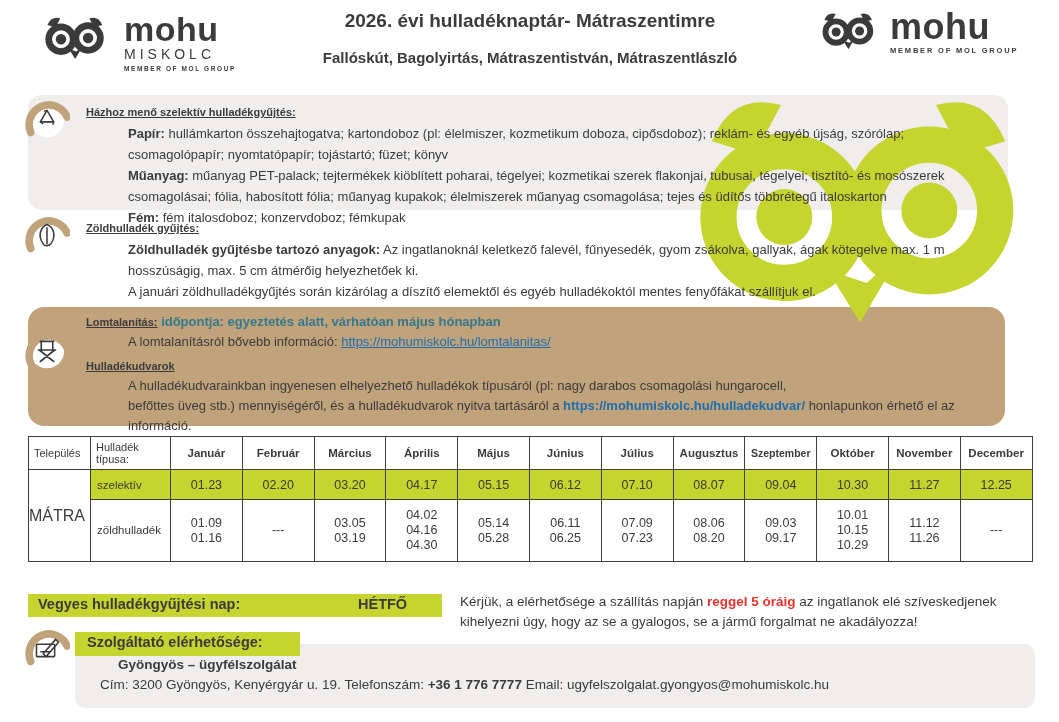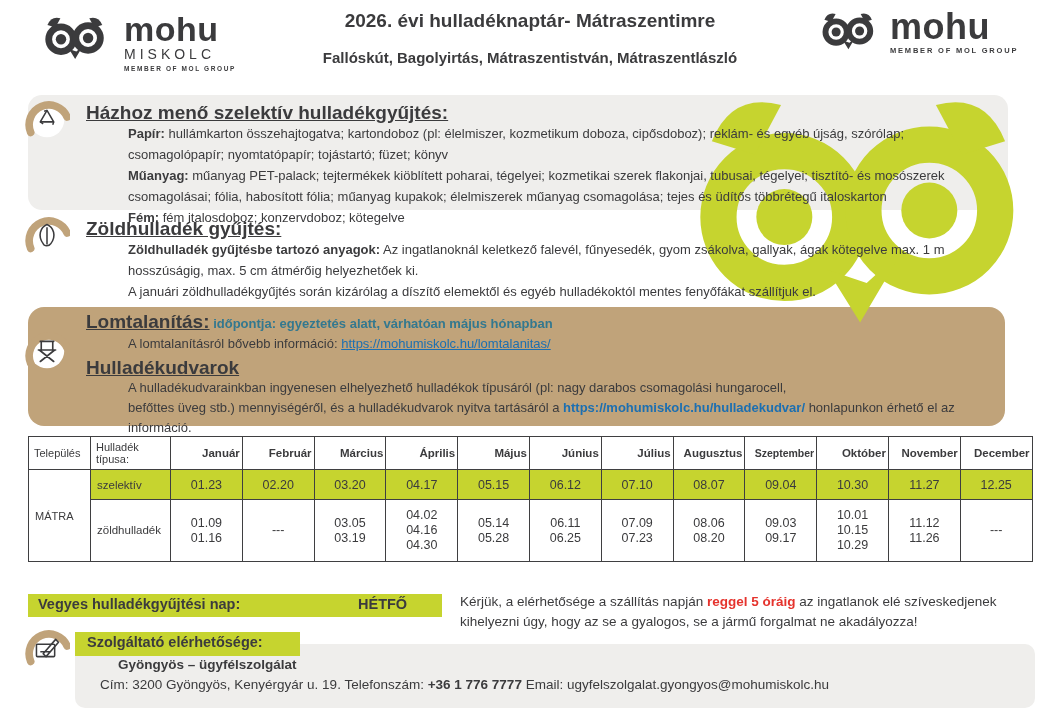--- a/index.html
+++ b/index.html
@@ -40,41 +40,41 @@
   .box-contact{position:absolute;left:75px;top:644px;width:960px;height:64px;background:var(--graybox);border-radius:10px;}
   
   .sec-icon{position:absolute;width:46px;height:46px;z-index:3;}
   .sec-icon svg{position:absolute;left:0;top:0;width:46px;height:46px;}
   .icon-recycle{left:24px;top:96px;}
   .icon-leaf{left:24px;top:212px;}
   .icon-chair{left:24px;top:327px;}
   .icon-pencil{left:24px;top:625px;}
   
   .tblock{position:absolute;z-index:2;font-size:13px;line-height:21px;white-space:nowrap;}
-  .sec-head{font-size:19px;font-weight:bold;text-decoration:underline;padding-left:6px;}
+  .sec-head{font-size:11px;font-weight:bold;text-decoration:underline;padding-left:6px;}
   .lead{font-weight:bold;}
   .ind{padding-left:48px;}
   .sel-block{left:80px;top:102px;}
   .green-block{left:80px;top:218px;}
   .tan-block{left:80px;top:312px;line-height:20px;}
   .teal{color:var(--teal);font-weight:bold;}
   a.link1{color:var(--link);text-decoration:underline;}
   a.link2{color:var(--link);font-weight:bold;text-decoration:none;}
   .gap-s{height:4px;}
   
   .cal{position:absolute;left:28px;top:436px;z-index:2;border-collapse:collapse;table-layout:fixed;width:1004px;}
   .cal td,.cal th{border:1px solid #3f3f41;font-weight:normal;vertical-align:middle;}
   .cal th{font-size:11px;padding:2px 5px;text-align:left;}
-  .cal th.mon{font-weight:bold;font-size:11.5px;text-align:right;padding:10px 2px;}
+  .cal th.mon{font-weight:bold;font-size:11.5px;text-align:center;padding:10px 2px;}
   .cal td{font-size:12.5px;text-align:center;}
   .row-sel td{background:var(--green);height:30px;}
   .row-sel td.lbl{text-align:left;padding-left:6px;font-size:11.5px;}
   .row-green td{height:62px;white-space:pre-line;line-height:15px;}
   .row-green td.lbl{text-align:left;padding-left:6px;font-size:11.5px;background:#fff;}
-  td.settle{background:#fff;font-size:11px;text-align:left;padding-left:6px;}
+  td.settle{background:#fff;font-size:16px;text-align:left;padding-left:0;}
   
   .mixed-bar{position:absolute;left:28px;top:594px;width:414px;height:23px;background:var(--green);z-index:2;}
   .mixed-label{position:absolute;left:10px;top:2px;font-size:14.5px;font-weight:bold;}
   .mixed-value{position:absolute;left:330px;top:2px;font-size:14.5px;font-weight:bold;}
   .note{position:absolute;left:460px;top:592px;width:560px;font-size:13.5px;line-height:20px;z-index:2;}
   .note .red{color:var(--red);font-weight:bold;}
   .contact-bar{position:absolute;left:75px;top:632px;width:225px;height:24px;background:var(--green);z-index:2;padding-left:28px;}
   .contact-bar span{position:absolute;left:12px;top:2px;font-size:14.5px;font-weight:bold;}
   .contact-text{position:absolute;left:100px;top:655px;z-index:2;font-size:13.5px;line-height:20px;white-space:nowrap;}
   .office{font-weight:bold;margin-left:18px;}
@@ -171,21 +171,21 @@
       </g>
     </svg>
   </div>
 
   <div class="tblock sel-block">
     <div class="sec-head">Házhoz menő szelektív hulladékgyűjtés:</div>
     <div class="ind"><span class="lead">Papír:</span><span> hullámkarton összehajtogatva; kartondoboz (pl: élelmiszer, kozmetikum doboza, cipősdoboz); reklám- és egyéb újság, szórólap;</span></div>
     <div class="ind"><span>csomagolópapír; nyomtatópapír; tojástartó; füzet; könyv</span></div>
     <div class="ind"><span class="lead">Műanyag:</span><span> műanyag PET-palack; tejtermékek kiöblített poharai, tégelyei; kozmetikai szerek flakonjai, tubusai, tégelyei; tisztító- és mosószerek</span></div>
     <div class="ind"><span>csomagolásai; fólia, habosított fólia; műanyag kupakok; élelmiszerek műanyag csomagolása; tejes és üdítős többrétegű italoskarton</span></div>
-    <div class="ind"><span class="lead">Fém:</span><span> fém italosdoboz; konzervdoboz; kötegelve</span></div>
+    <div class="ind"><span class="lead">Fém:</span><span> fém italosdoboz; konzervdoboz; fémkupak</span></div>
   </div>
 
   <div class="tblock green-block">
     <div class="sec-head">Zöldhulladék gyűjtés:</div>
     <div class="ind"><span class="lead">Zöldhulladék gyűjtésbe tartozó anyagok:</span><span> Az ingatlanoknál keletkező falevél, fűnyesedék, gyom zsákolva, gallyak, ágak kötegelve max. 1 m</span></div>
     <div class="ind"><span>hosszúságig, max. 5 cm átmérőig helyezhetőek ki.</span></div>
     <div class="ind"><span>A januári zöldhulladékgyűjtés során kizárólag a díszítő elemektől és egyéb hulladékoktól mentes fenyőfákat szállítjuk el.</span></div>
   </div>
 
   <div class="tblock tan-block">

